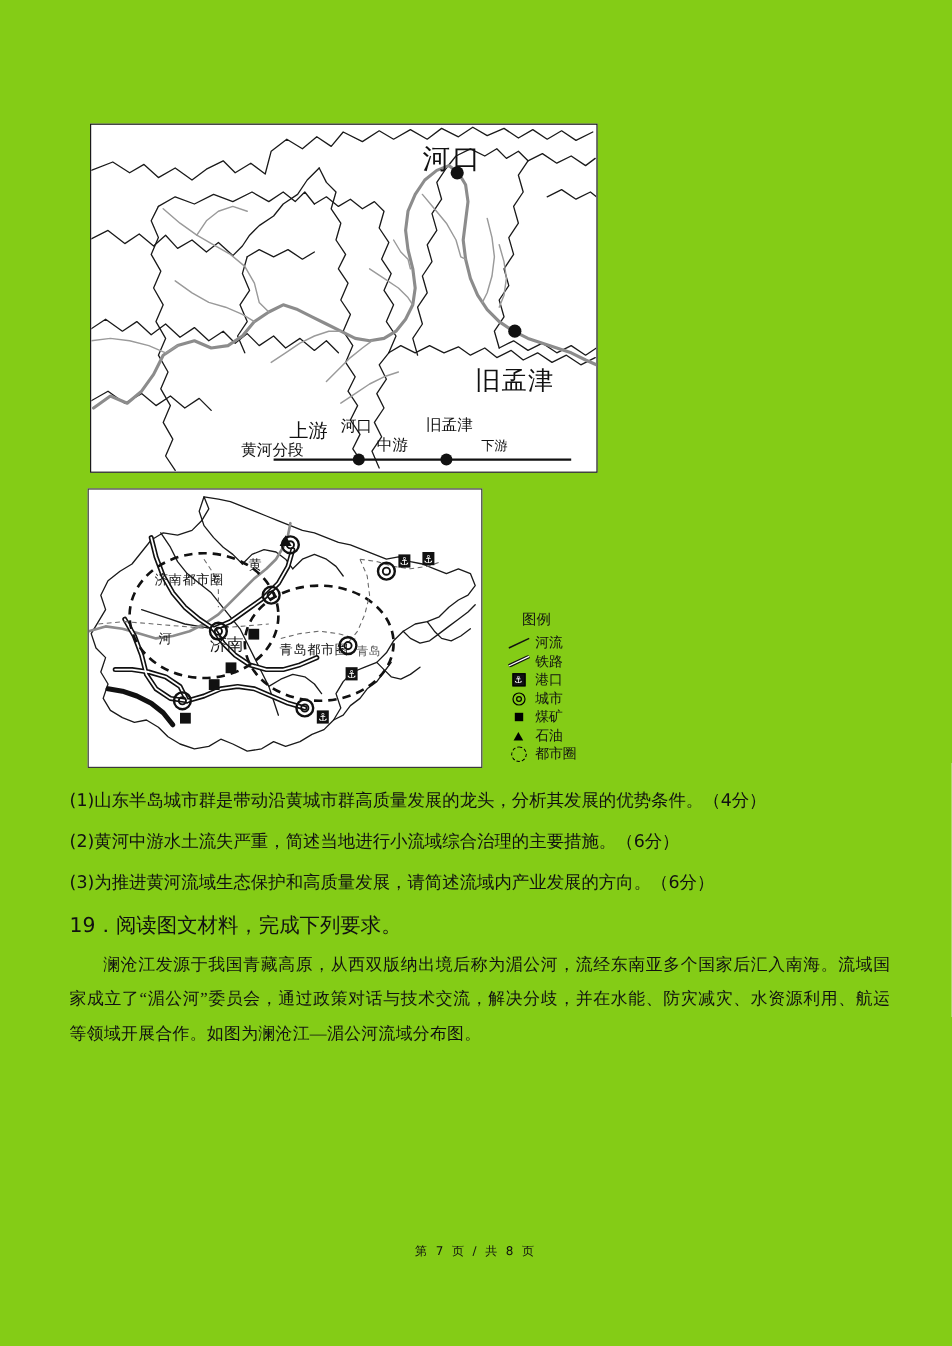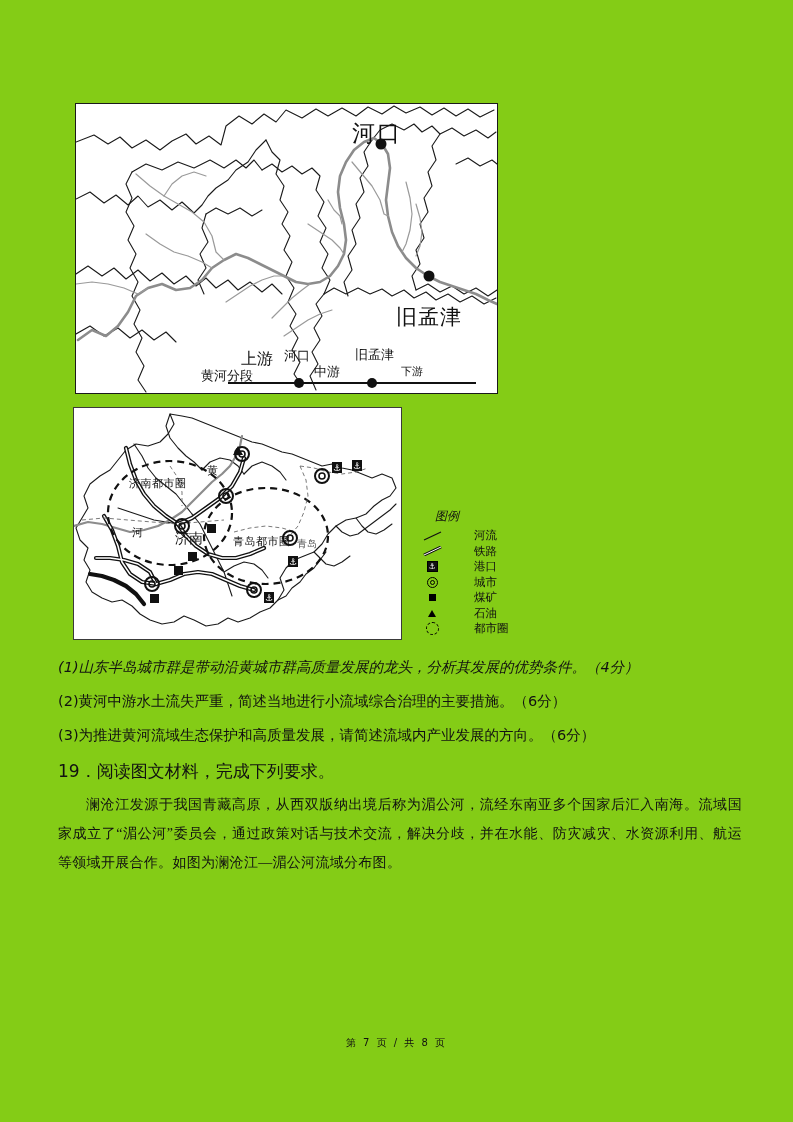--- a/index.html
+++ b/index.html
@@ -84,35 +84,34 @@
     top: 508px;
     width: 95px;
     font-family: "DejaVu Sans", "Liberation Sans", sans-serif;
     font-size: 11.5px;
     color: #111;
   }
   #map-legend .legend-title {
     margin-left: 14px;
     margin-bottom: 3px;
     font-size: 12px;
-    font-style: italic;
   }
   .legend-row {
     display: flex;
     align-items: center;
     height: 15.5px;
   }
   .legend-sym {
     width: 22px;
     display: flex;
     align-items: center;
     justify-content: center;
     flex: none;
   }
-  .legend-text { padding-left: 3px; margin-left: 28px; }
+  .legend-text { padding-left: 3px; }
 
   .sym-river { width: 19px; height: 10px; }
   .sym-rail  { width: 19px; height: 10px; }
   .sym-port {
     width: 9px; height: 9px; border: 1px solid #000;
     display: flex; align-items: center; justify-content: center;
     font-size: 8px; line-height: 1;
   }
   .sym-city {
     width: 9px; height: 9px; border-radius: 50%;
@@ -137,21 +136,21 @@
 
   
   .qline {
     position: absolute;
     left: 58px;
     font-size: 14.5px;
     font-family: "DejaVu Sans", "Liberation Sans", sans-serif;
     white-space: nowrap;
     color: #111;
   }
-  #q18-1 { top: 658px; font-style: italic; }
+  #q18-1 { top: 658px; }
   #q18-2 { top: 692px; }
   #q18-3 { top: 726px; }
 
   #q19-head {
     position: absolute;
     left: 58px;
     top: 760px;
     font-size: 17px;
     font-family: "DejaVu Sans", "Liberation Sans", sans-serif;
     color: #111;

